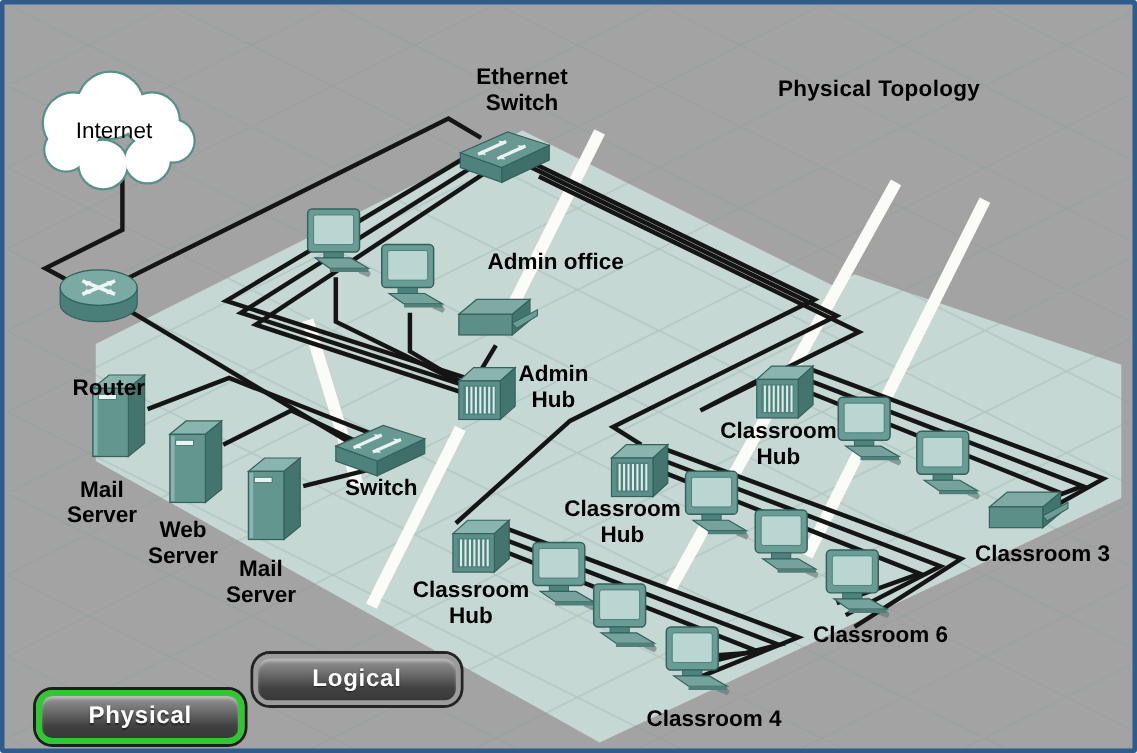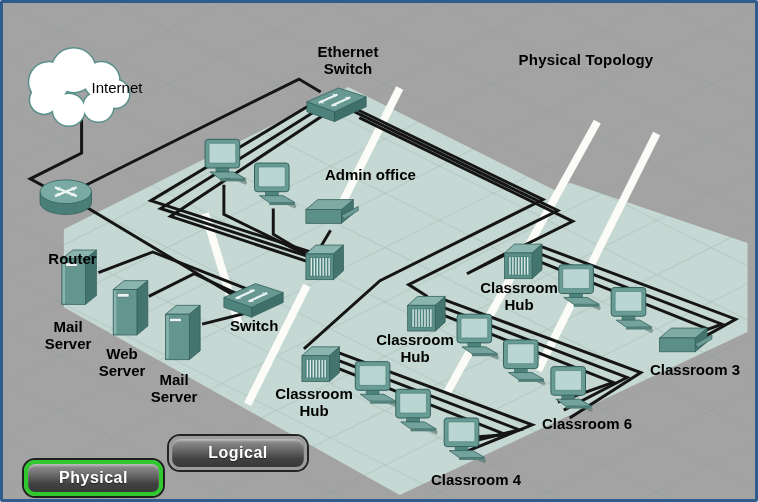--- a/index.html
+++ b/index.html
@@ -9,21 +9,21 @@
     background:#a3a3a3;
     font-family:"Liberation Sans", sans-serif;
   }
   #scene { position:absolute; left:0; top:0; width:100%; height:100%; }
   .lbl {
     position:absolute; color:#000; font-weight:bold; font-size:15px;
     line-height:1.14; text-align:center; white-space:normal;
     pointer-events:none;
   }
   .lbl.left { text-align:left; }
-  .lbl.light { font-weight:normal;padding-left:41px; }
+  .lbl.light { font-weight:normal; }
   .lbl.title { font-size:15px; letter-spacing:0.2px; }
   .vbtn {
     position:absolute; display:flex; align-items:center; justify-content:center;
     border-radius:11px; color:#ffffff; font-weight:bold; font-size:16px;
     font-family:"Liberation Sans", sans-serif; letter-spacing:0.5px;
     background:linear-gradient(180deg,#969696 0%,#6e6e6e 35%,#424242 70%,#383838 100%);
     cursor:pointer; text-shadow:0 1px 1px rgba(0,0,0,0.5);
   }
   #btn-physical {
     left:21px; top:457px; width:139px; height:36px; box-sizing:border-box;
@@ -206,20 +206,21 @@
   <div class="lbl title" style="left:493px; top:48px; width:180px;">Physical Topology</div>
 
   <div class="lbl light" style="left:28px; top:76px; width:90px;">Internet</div>
 
   <div class="lbl" style="left:293px; top:40px; width:104px;">Ethernet Switch</div>
 
   <div class="lbl" style="left:32px; top:216px; width:75px;margin-top:31px;">Router</div>
 
   <div class="lbl left" style="left:322px; top:163px; width:110px;">Admin office</div>
 
+  <div class="lbl" style="left:334px; top:238px; width:64px;">Admin Hub</div>
 
   <div class="lbl" style="left:33px; top:315px; width:64px;">Mail Server</div>
 
   <div class="lbl" style="left:86px; top:342px; width:66px;">Web Server</div>
 
   <div class="lbl" style="left:138px; top:368px; width:66px;">Mail Server</div>
 
   <div class="lbl left" style="left:227px; top:314px; width:70px;">Switch</div>
 
   <div class="lbl" style="left:474px; top:276px; width:84px;">Classroom Hub</div>

